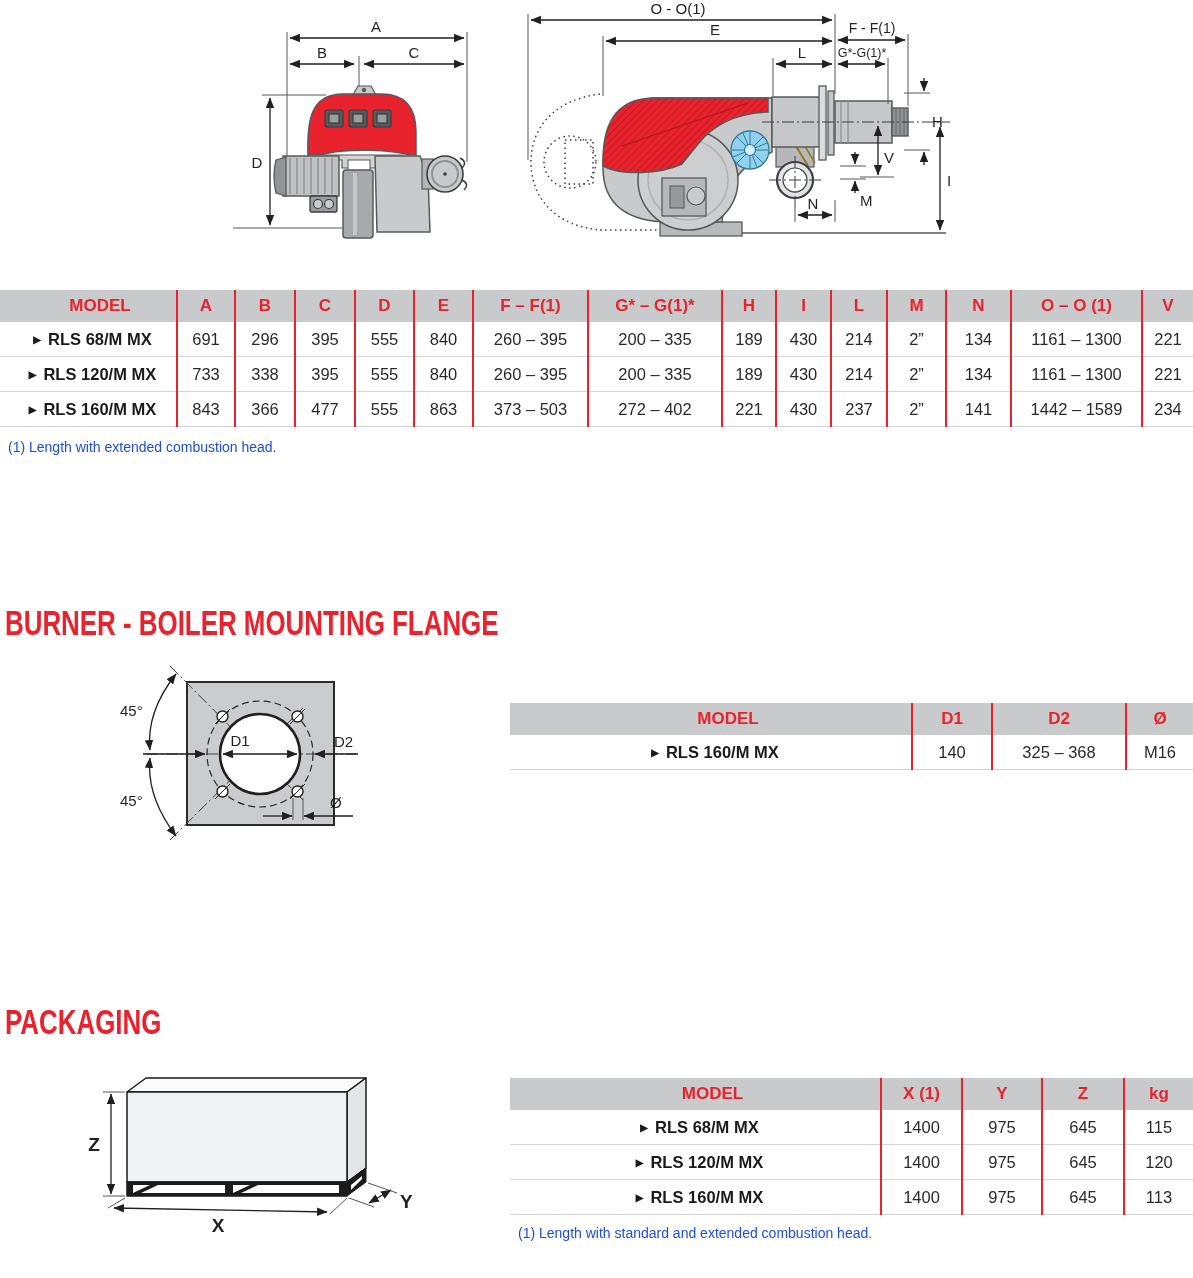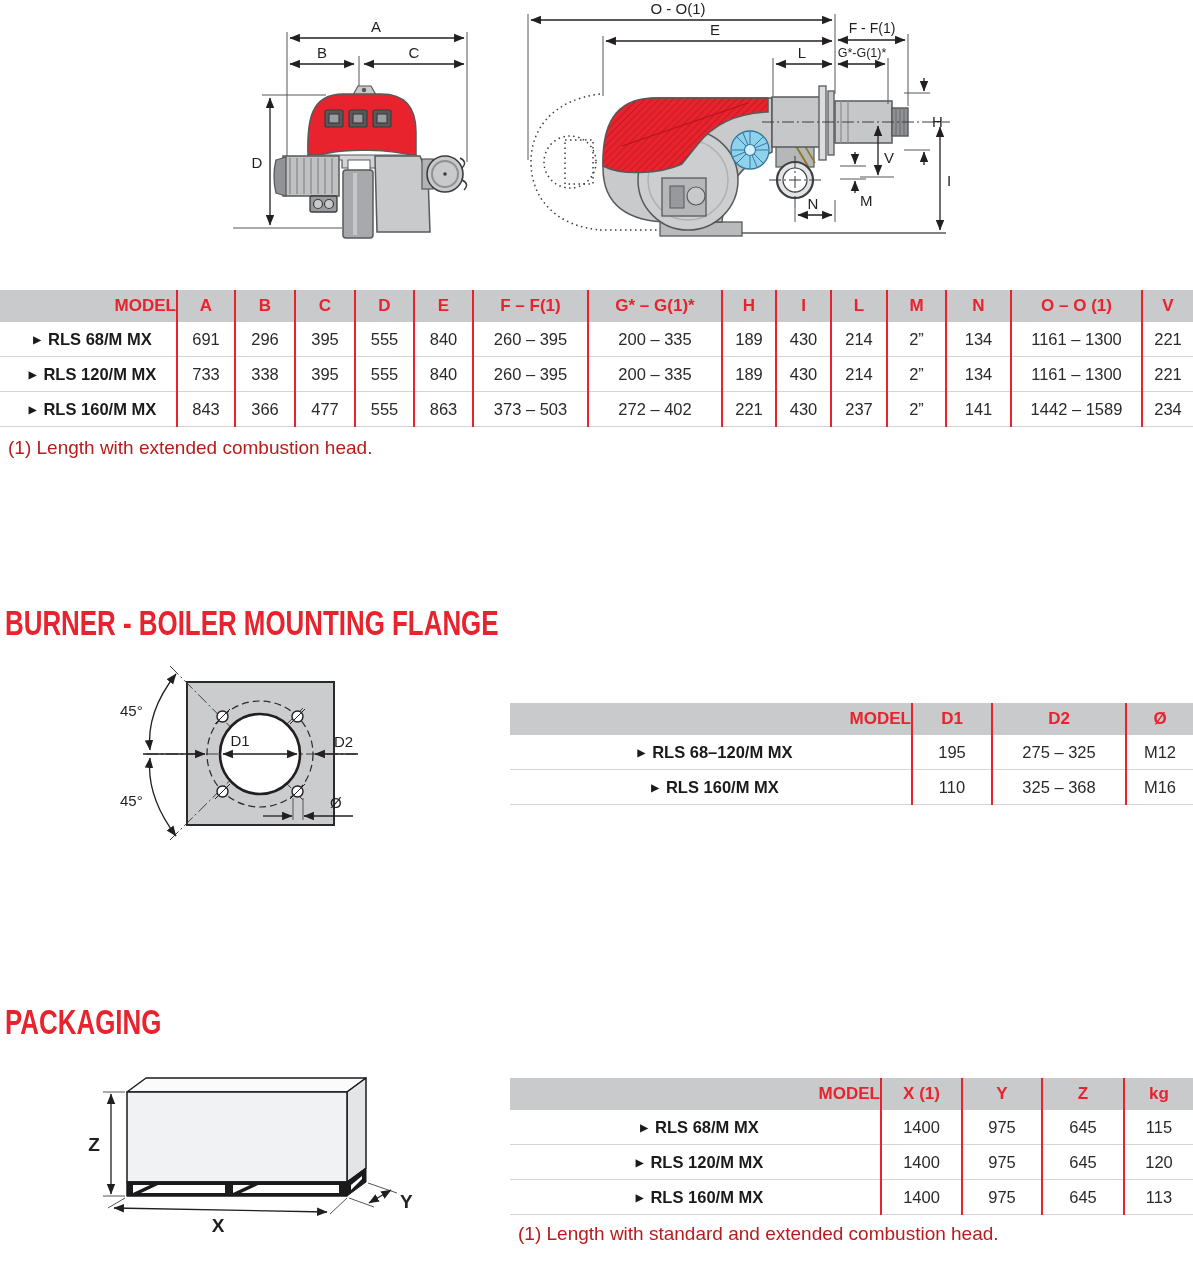--- a/index.html
+++ b/index.html
@@ -10,26 +10,26 @@
   .dl{stroke:#231f20;stroke-width:1.3;fill:none;}
   .xl{stroke:#55565a;stroke-width:1;fill:none;}
   .dot{stroke:#3c3d40;stroke-width:1.5;fill:none;stroke-dasharray:1.5 3.5;}
   .cl{stroke:#3c3d40;stroke-width:1;fill:none;stroke-dasharray:12 3 2 3;}
   .sec{position:absolute;left:5px;color:#e8232d;font-weight:700;font-size:35px;line-height:33px;
        white-space:nowrap;transform:scaleX(0.74);transform-origin:0 50%;letter-spacing:0;}
   table{border-collapse:collapse;table-layout:fixed;position:absolute;}
   th,td{padding:0;overflow:hidden;white-space:nowrap;}
   .dt th{background:#c9cacc;color:#e8232d;font-size:17px;font-weight:700;height:32px;
          text-align:center;border-left:2px solid #e8232d;}
-  .dt th:first-child{border-left:none;text-align:right;padding-left:24px;}
+  .dt th:first-child{border-left:none;text-align:center;padding-left:24px;}
   .dt td{font-size:16.5px;text-align:center;height:34px;border-left:2px solid #e8232d;
          border-bottom:1px solid #d4d4d4;color:#2a2a2c;}
   .dt td:first-child{border-left:none;text-align:center;padding-left:9px;font-weight:700;color:#1a1a1c;}
   .blt{display:inline-block;font-size:10px;margin-right:7px;transform:translateY(-2px);color:#1a1a1c;}
-  .fnote{position:absolute;font-size:19px;line-height:23px;color:#b91c1c;}
+  .fnote{position:absolute;font-size:14px;line-height:23px;color:#1d4ed8;}
 </style>
 </head>
 <body>
 
 <svg class="abs" style="left:230px;top:10px;" width="280" height="250" viewBox="0 0 280 250">
   <defs>
     <marker id="fa" markerWidth="9" markerHeight="9" viewBox="0 0 10 10" refX="8.5" refY="5" orient="auto-start-reverse">
         <path d="M0 1.4 L9 5 L0 8.6 z" fill="#231f20"></path>
       </marker>
   </defs>
@@ -347,28 +347,22 @@
   <thead>
     <tr>
       <th style="padding-left:35px;">MODEL</th>
       <th>D1</th>
       <th>D2</th>
       <th>Ø</th>
     </tr>
   </thead>
   <tbody>
     <tr>
-      <td><span class="blt">▶</span><span>RLS 68–120/M MX</span></td>
-      <td>195</td>
-      <td>275 – 325</td>
-      <td>M12</td>
-    </tr>
-    <tr>
       <td><span class="blt">▶</span><span>RLS 160/M MX</span></td>
-      <td>110</td>
+      <td>140</td>
       <td>325 – 368</td>
       <td>M16</td>
     </tr>
   </tbody>
 </table>
 
 <h2 class="sec" style="top:976px;">PACKAGING</h2>
 
 <svg class="abs" style="left:70px;top:1050px;" width="350" height="190" viewBox="0 0 350 190">
   <defs>

